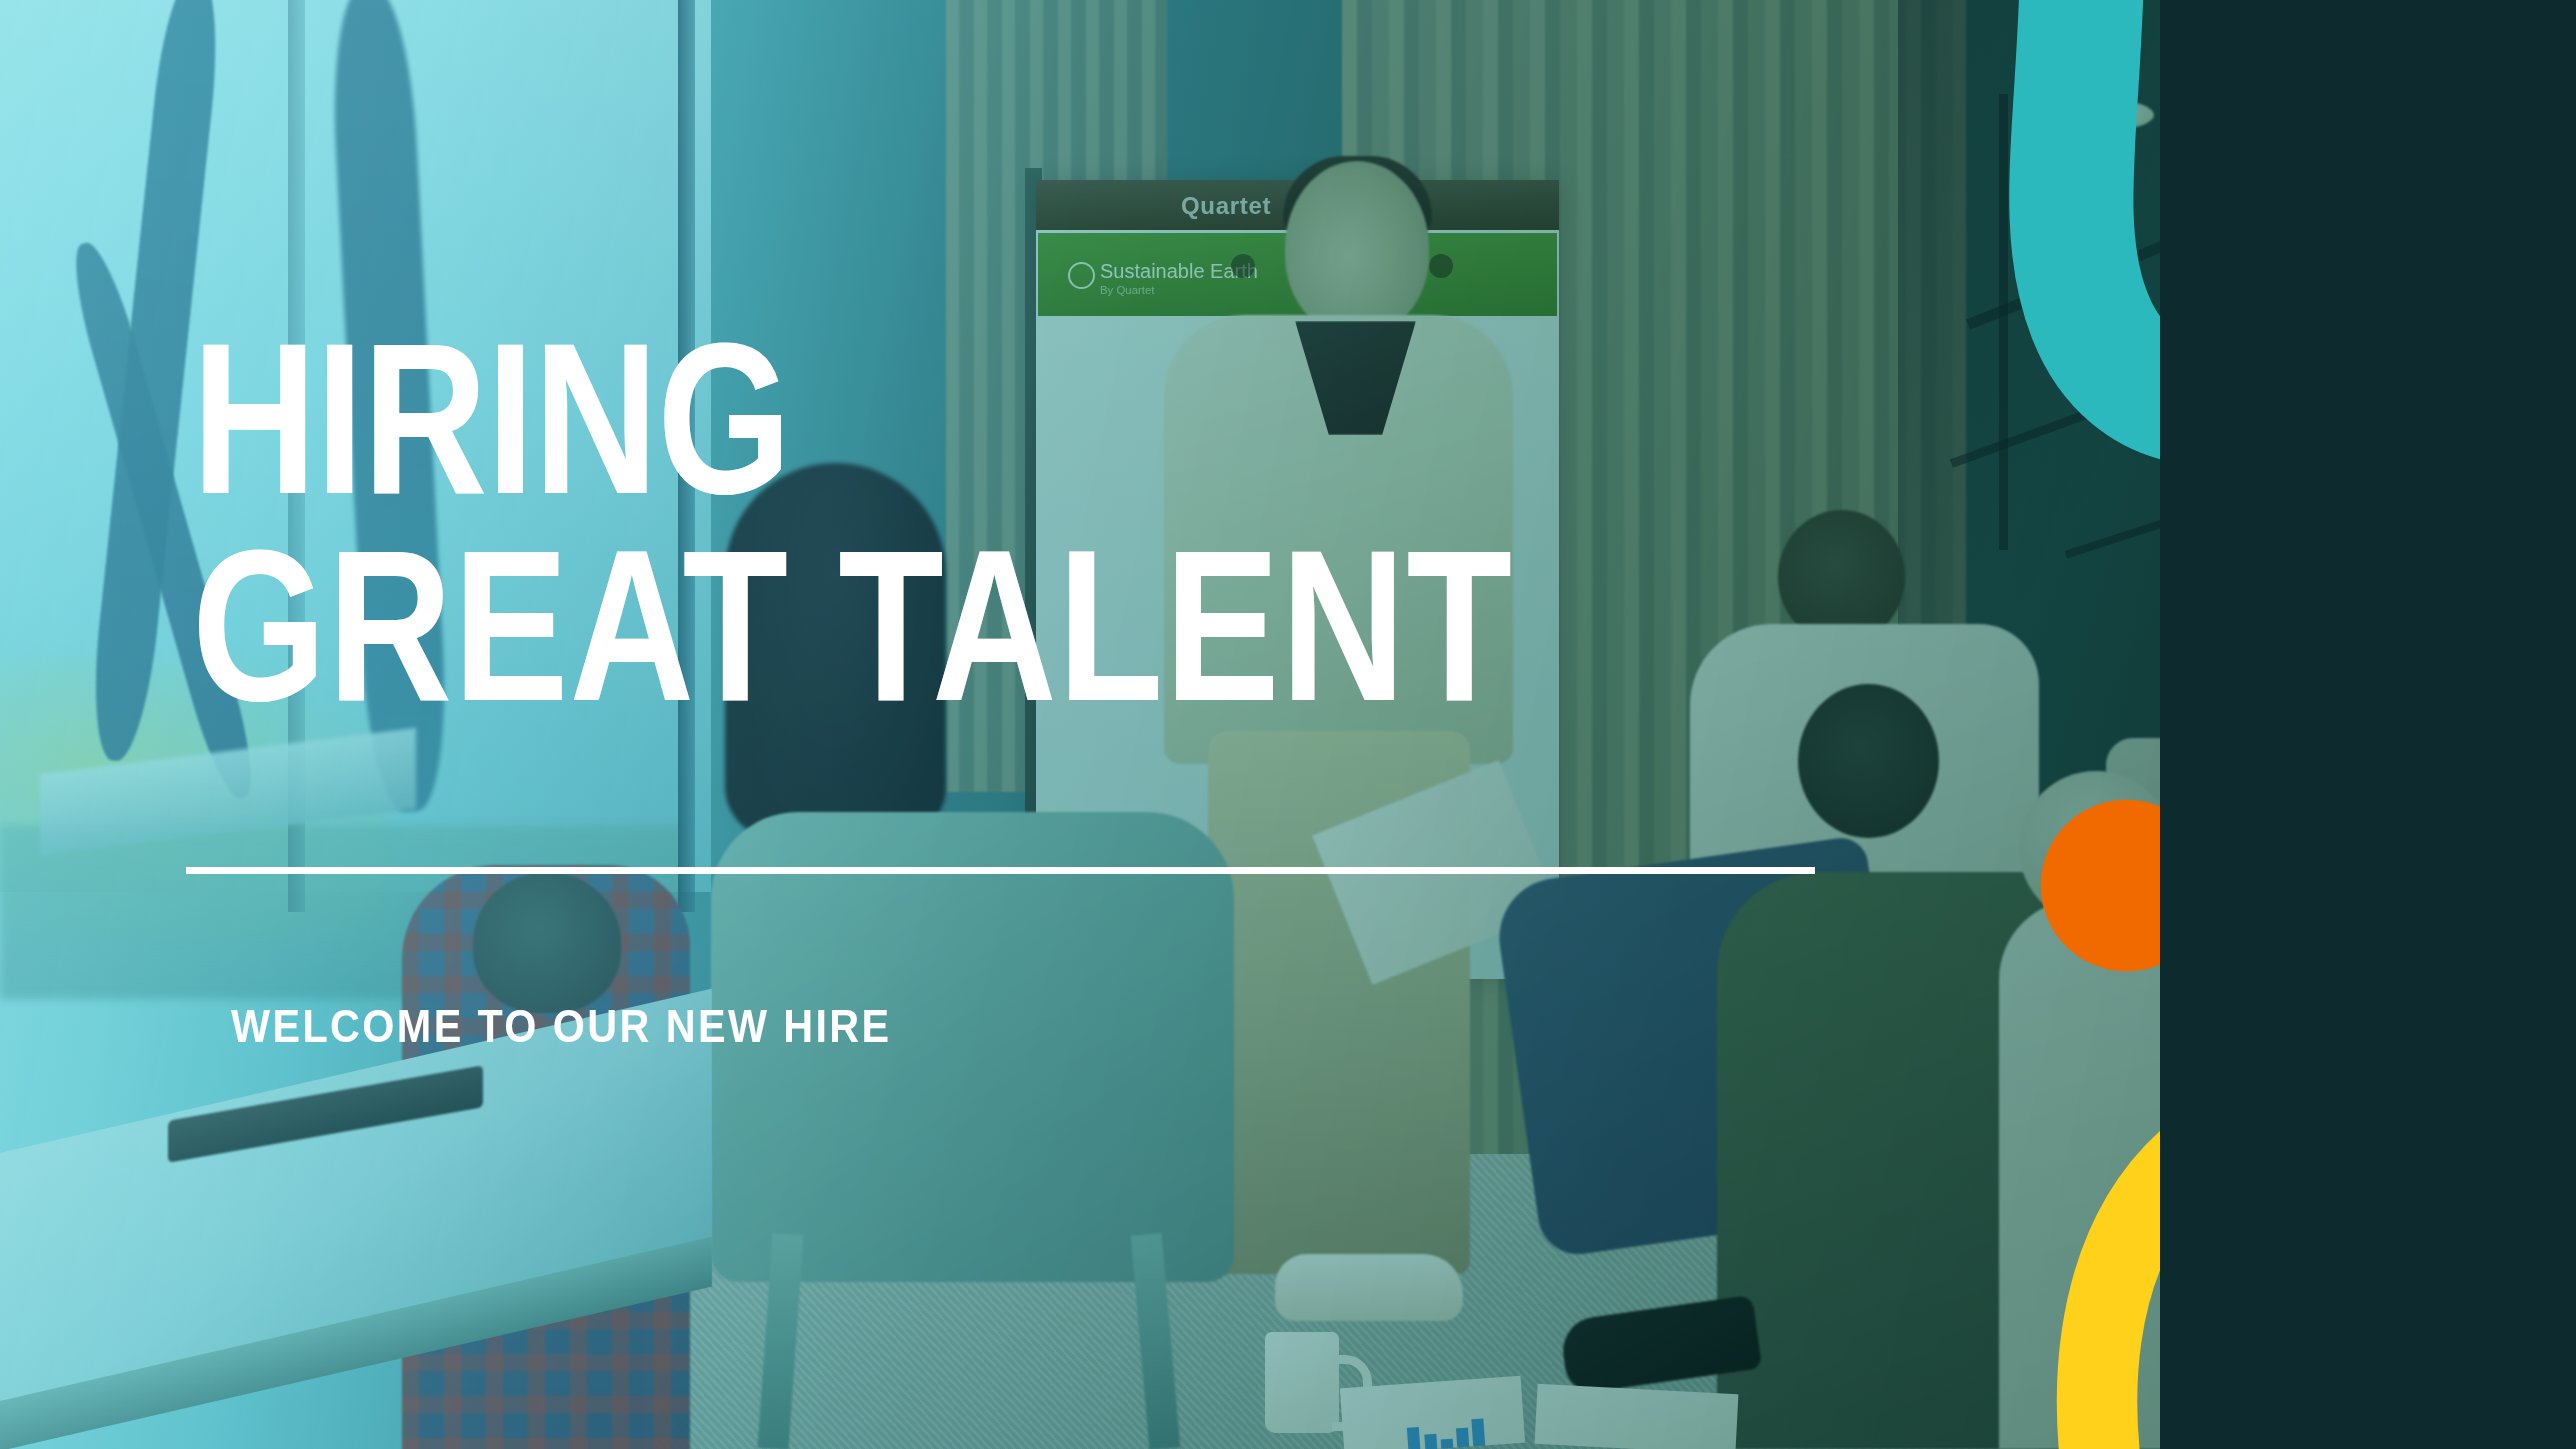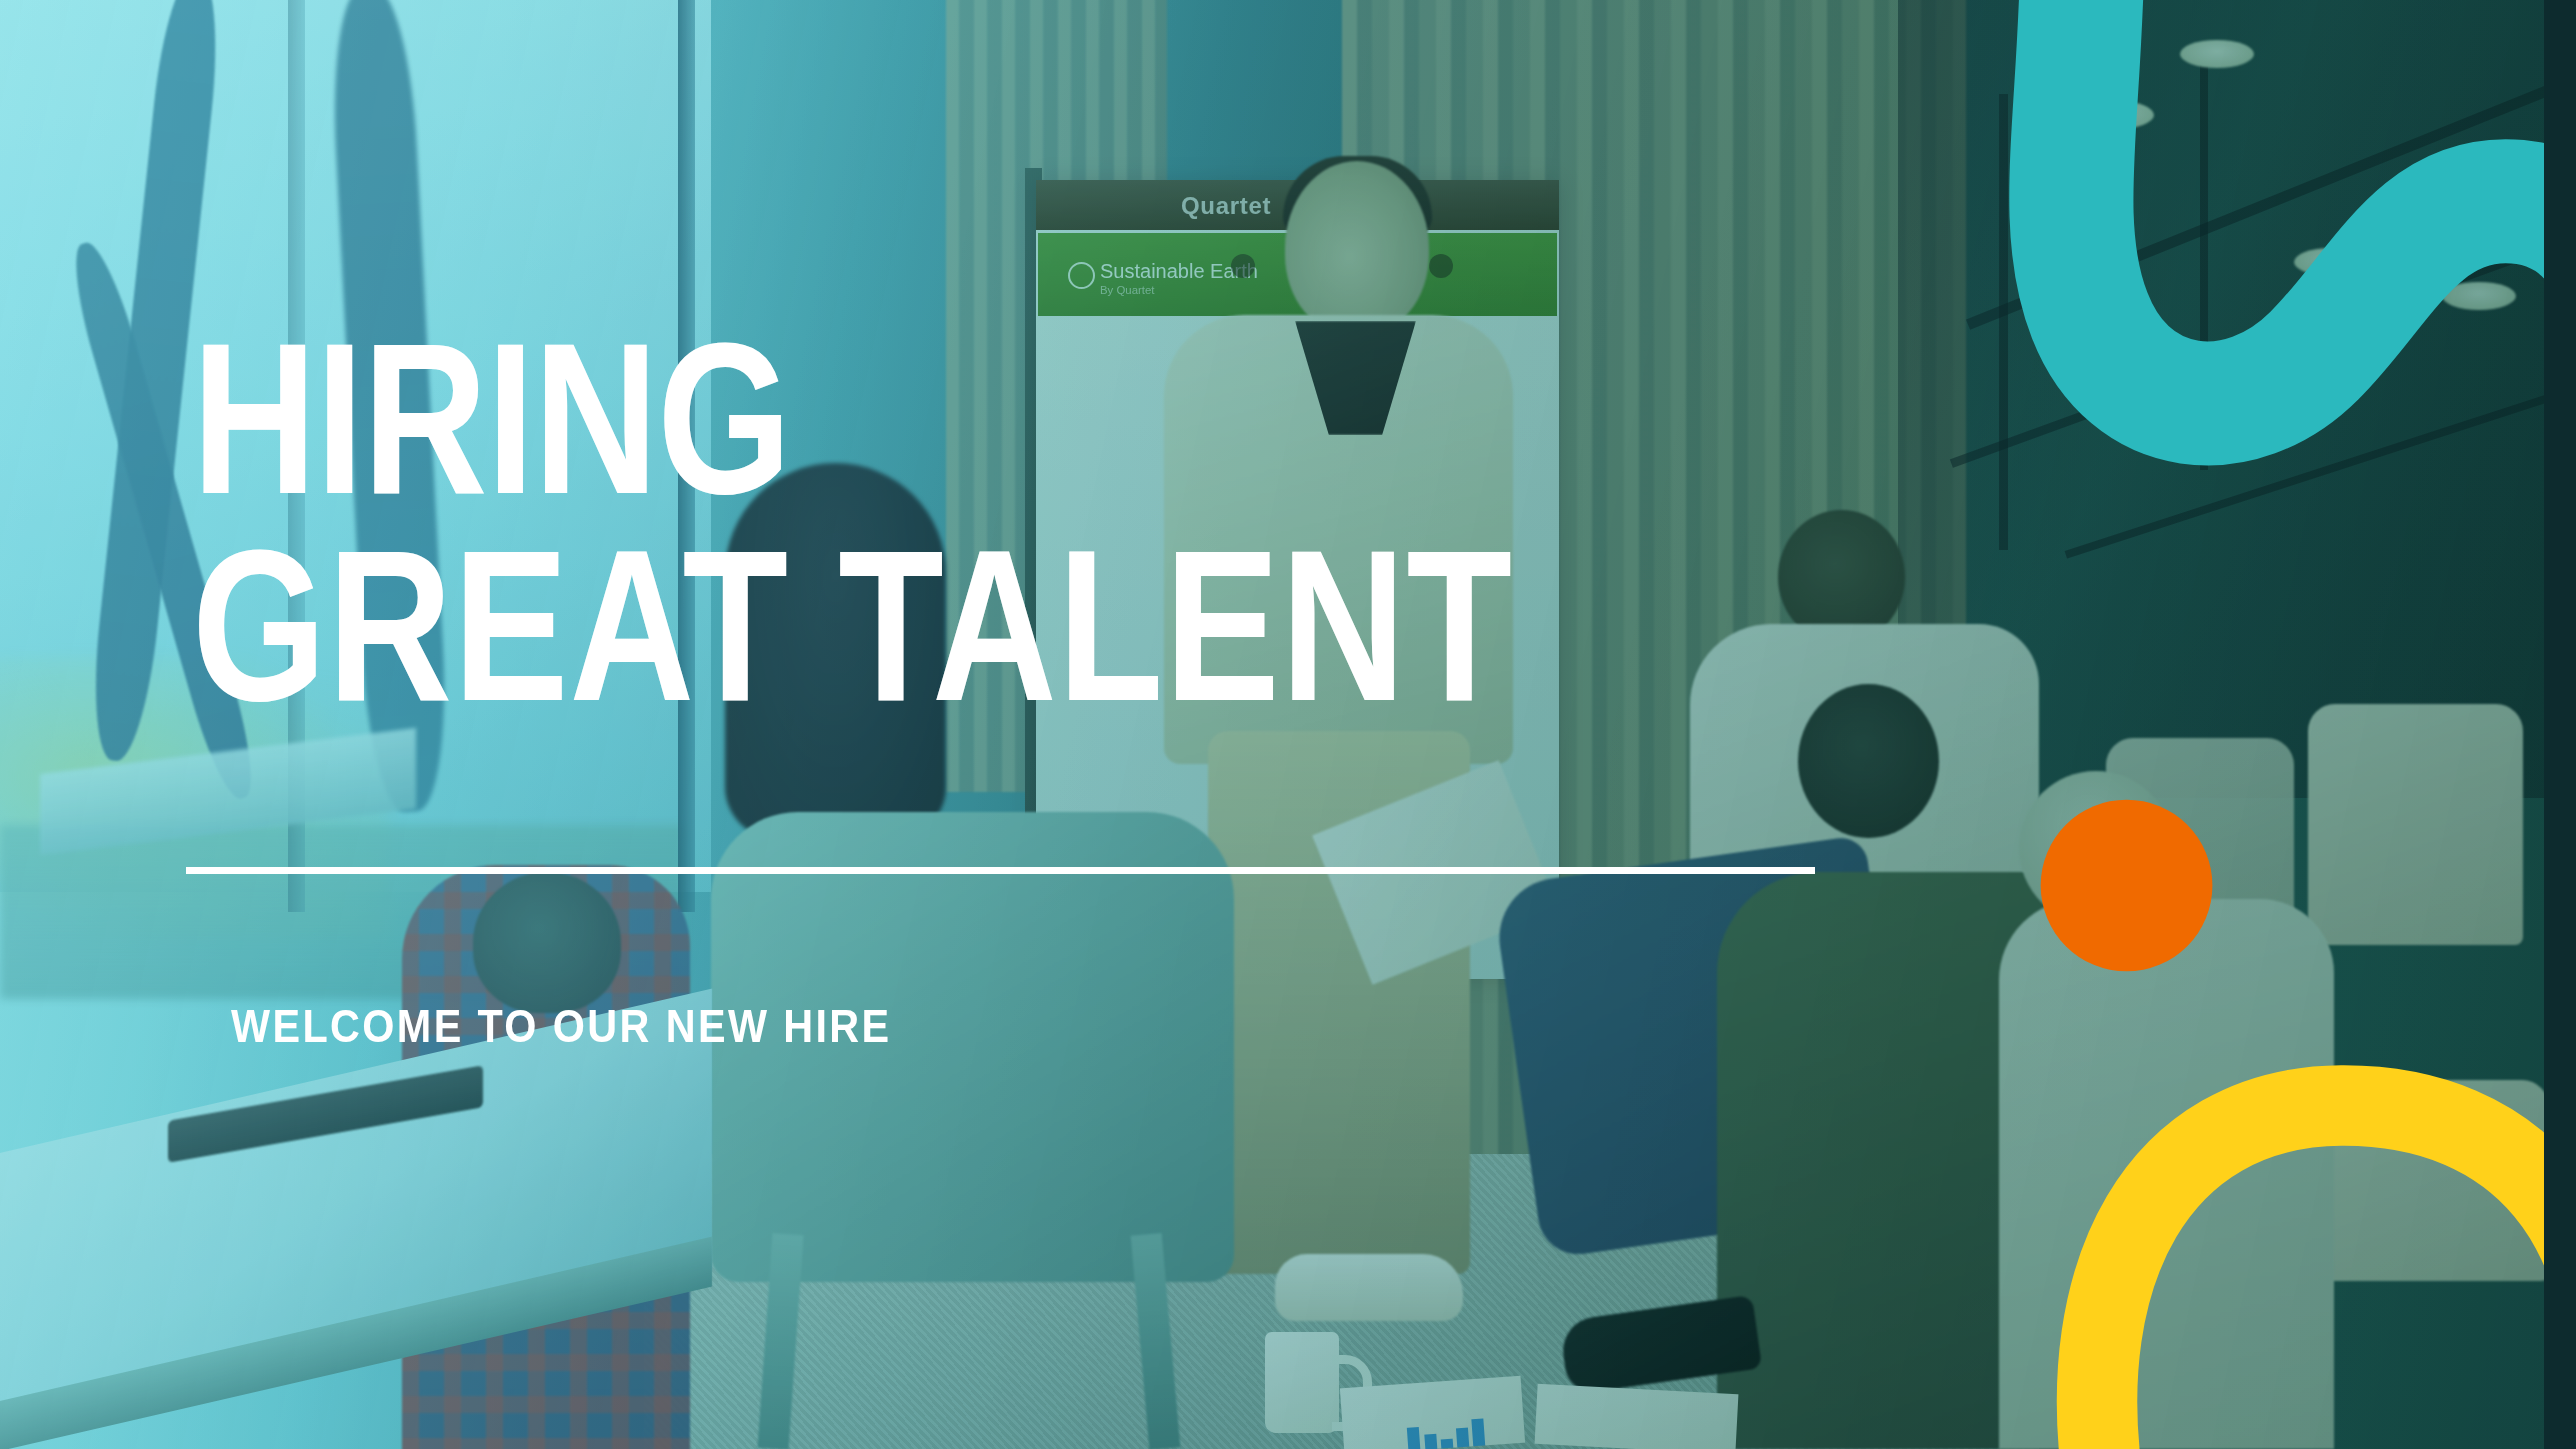--- a/index.html
+++ b/index.html
@@ -3,21 +3,21 @@
 <meta charset="utf-8">
 <title>Hiring Great Talent</title>
 <style>
   html, body {
     margin: 0;
     padding: 0;
     background: #0d2b2e;
   }
   #stage {
     position: relative;
-    width: 2544px;
+    width: 2160px;
     height: 1449px;
     overflow: hidden;
     font-family: "Liberation Sans", "DejaVu Sans", sans-serif;
     background: #000000;
   }
 
   
   .photo {
     position: absolute;
     inset: 0;

